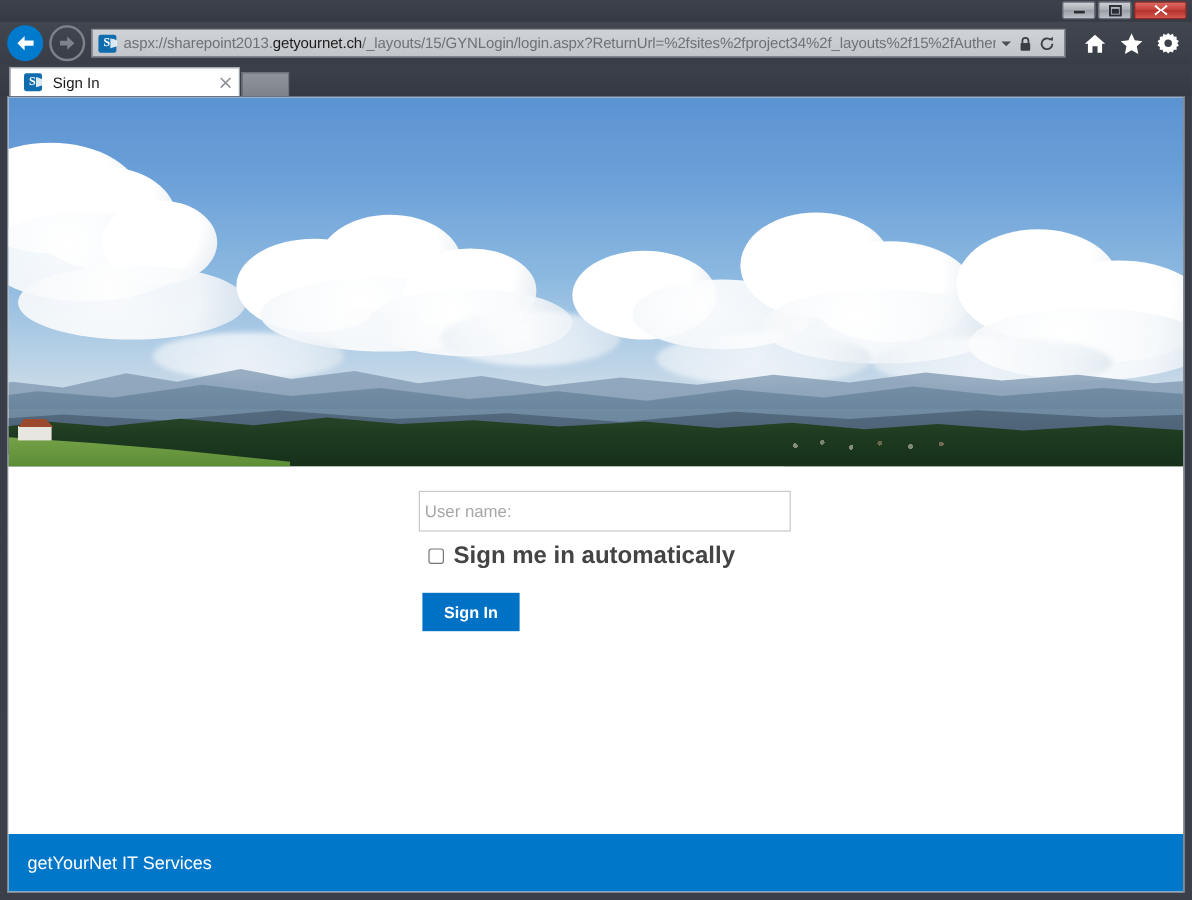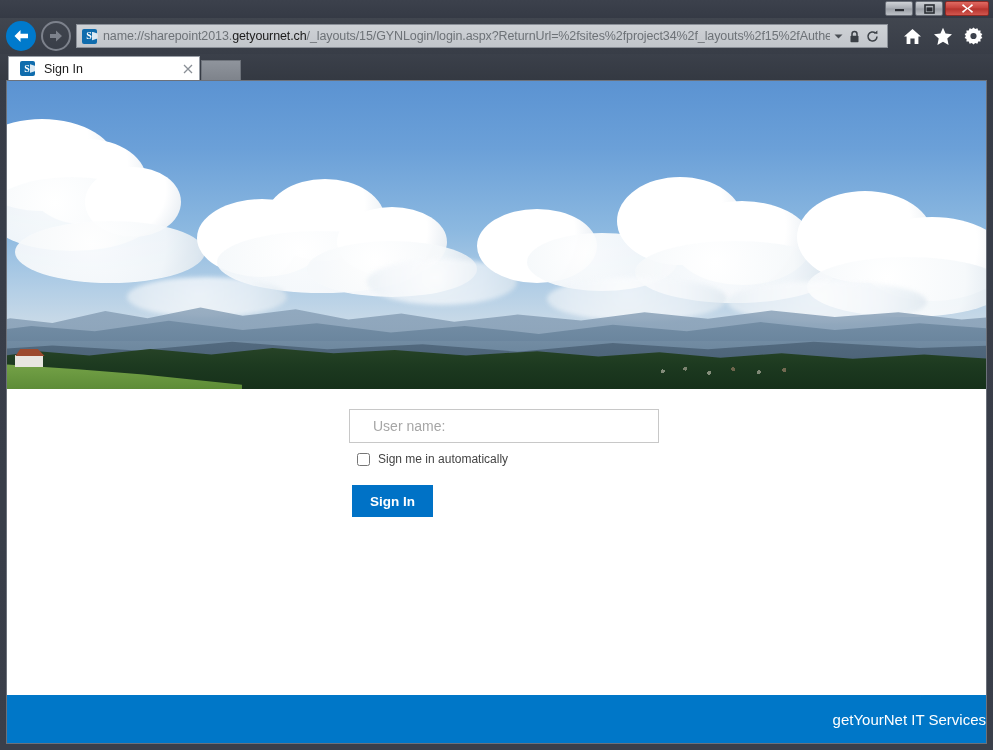--- a/index.html
+++ b/index.html
@@ -323,21 +323,21 @@
     position: absolute;
     left: 342px;
     top: 20px;
     width: 310px;
   }
   .field {
     width: 310px;
     height: 34px;
     border: 1px solid #c8c8c8;
     background: #ffffff;
-    padding: 0 23px;
+    padding: 0 4px;
     font-family: "Liberation Sans", sans-serif;
     font-size: 14px;
     color: #333;
     outline: none;
     display: block;
     margin-bottom: 9px;
   }
   .field::placeholder { color: #a6a6a6; }
   .remember {
     display: flex;
@@ -347,22 +347,23 @@
     cursor: pointer;
     user-select: none;
   }
   .remember input {
     width: 13px; height: 13px;
     margin: 0;
     accent-color: #0072c6;
     cursor: pointer;
   }
   .remember-label {
-    font-size: 12px;
+    font-size: 20px;
     color: #444;
+    font-weight: bold;
   }
   .signin-btn {
     margin: 19px 0 0 3px;
     padding: 0 18px;
     height: 32px;
     background: #0072c6;
     border: none;
     color: #ffffff;
     font-size: 13.5px;
     font-weight: bold;
@@ -371,21 +372,21 @@
     display: inline-flex;
     align-items: center;
   }
 
   
   .footer {
     flex: 0 0 48px;
     background: #0077c8;
     display: flex;
     align-items: center;
-    justify-content: flex-end;
+    justify-content: flex-start;
     color: #ffffff;
     font-size: 15px;
     padding-left: 16px;
   }
 </style>
 </head>
 <body>
 
 <div class="window">
 
@@ -421,21 +422,21 @@
     <div class="nav-btn fwd" title="Forward">
       <svg width="16" height="14" viewBox="0 0 16 14">
         <path d="M8 1.5 L14 7 L8 12.5 L8 9 L2 9 L2 5 L8 5 Z" fill="#7d828c"></path>
       </svg>
     </div>
 
     <div class="addressbar">
       <div class="fav-chip">
         <div class="sp-favicon">S</div>
       </div>
-      <div class="url"><span>name://</span><span>sharepoint2013.</span><span class="host">getyournet.ch</span><span>/_layouts/15/GYNLogin/login.aspx?ReturnUrl=%2fsites%2fproject34%2f_layouts%2f15%2fAuthenticate.</span></div>
+      <div class="url"><span>aspx://</span><span>sharepoint2013.</span><span class="host">getyournet.ch</span><span>/_layouts/15/GYNLogin/login.aspx?ReturnUrl=%2fsites%2fproject34%2f_layouts%2f15%2fAuthenticate.</span></div>
       <div class="addr-icons">
         <span>
           <svg width="9" height="7" viewBox="0 0 9 7">
               <path d="M0.5 1.5 L4.5 5.5 L8.5 1.5 Z" fill="#4a4f55"></path>
             </svg>
         </span>
         <span>
           <svg width="11" height="13" viewBox="0 0 11 13">
             <path d="M3 6 L3 4 a2.5 2.5 0 0 1 5 0 L8 6" fill="none" stroke="#3b4046" stroke-width="1.5"></path>
             <rect x="1.5" y="5.8" width="8" height="6.4" rx="0.8" fill="#3b4046"></rect>

